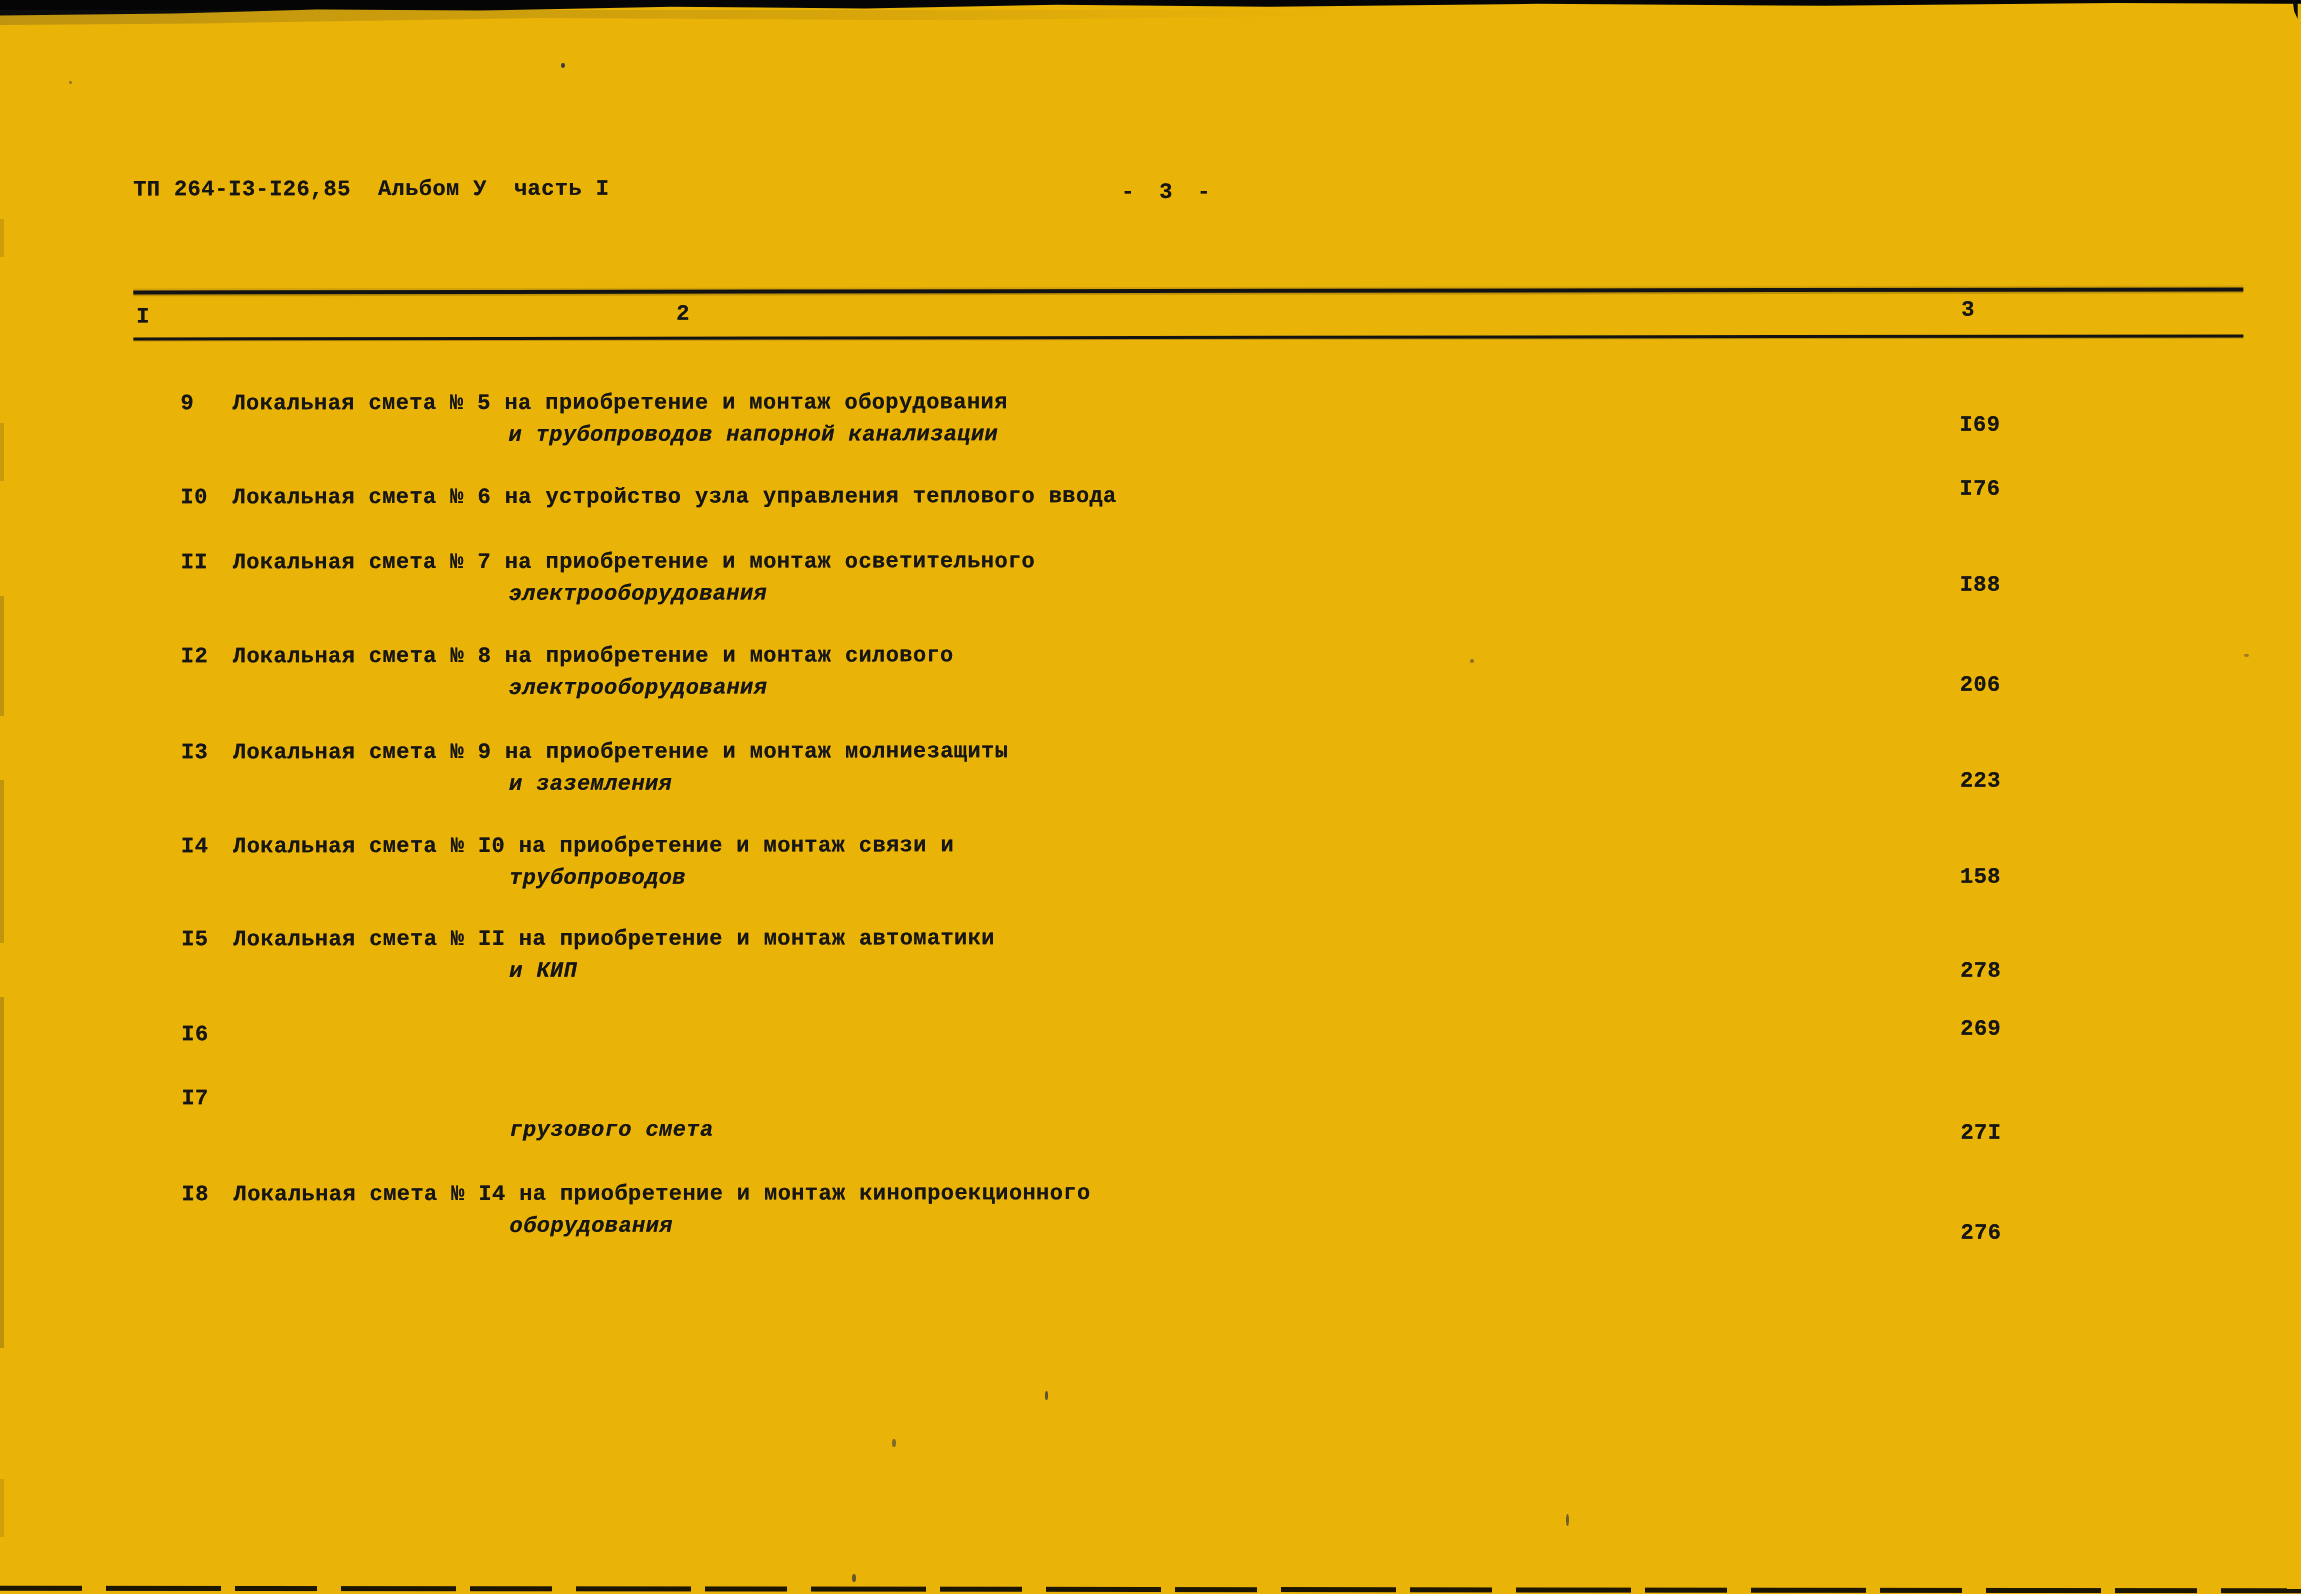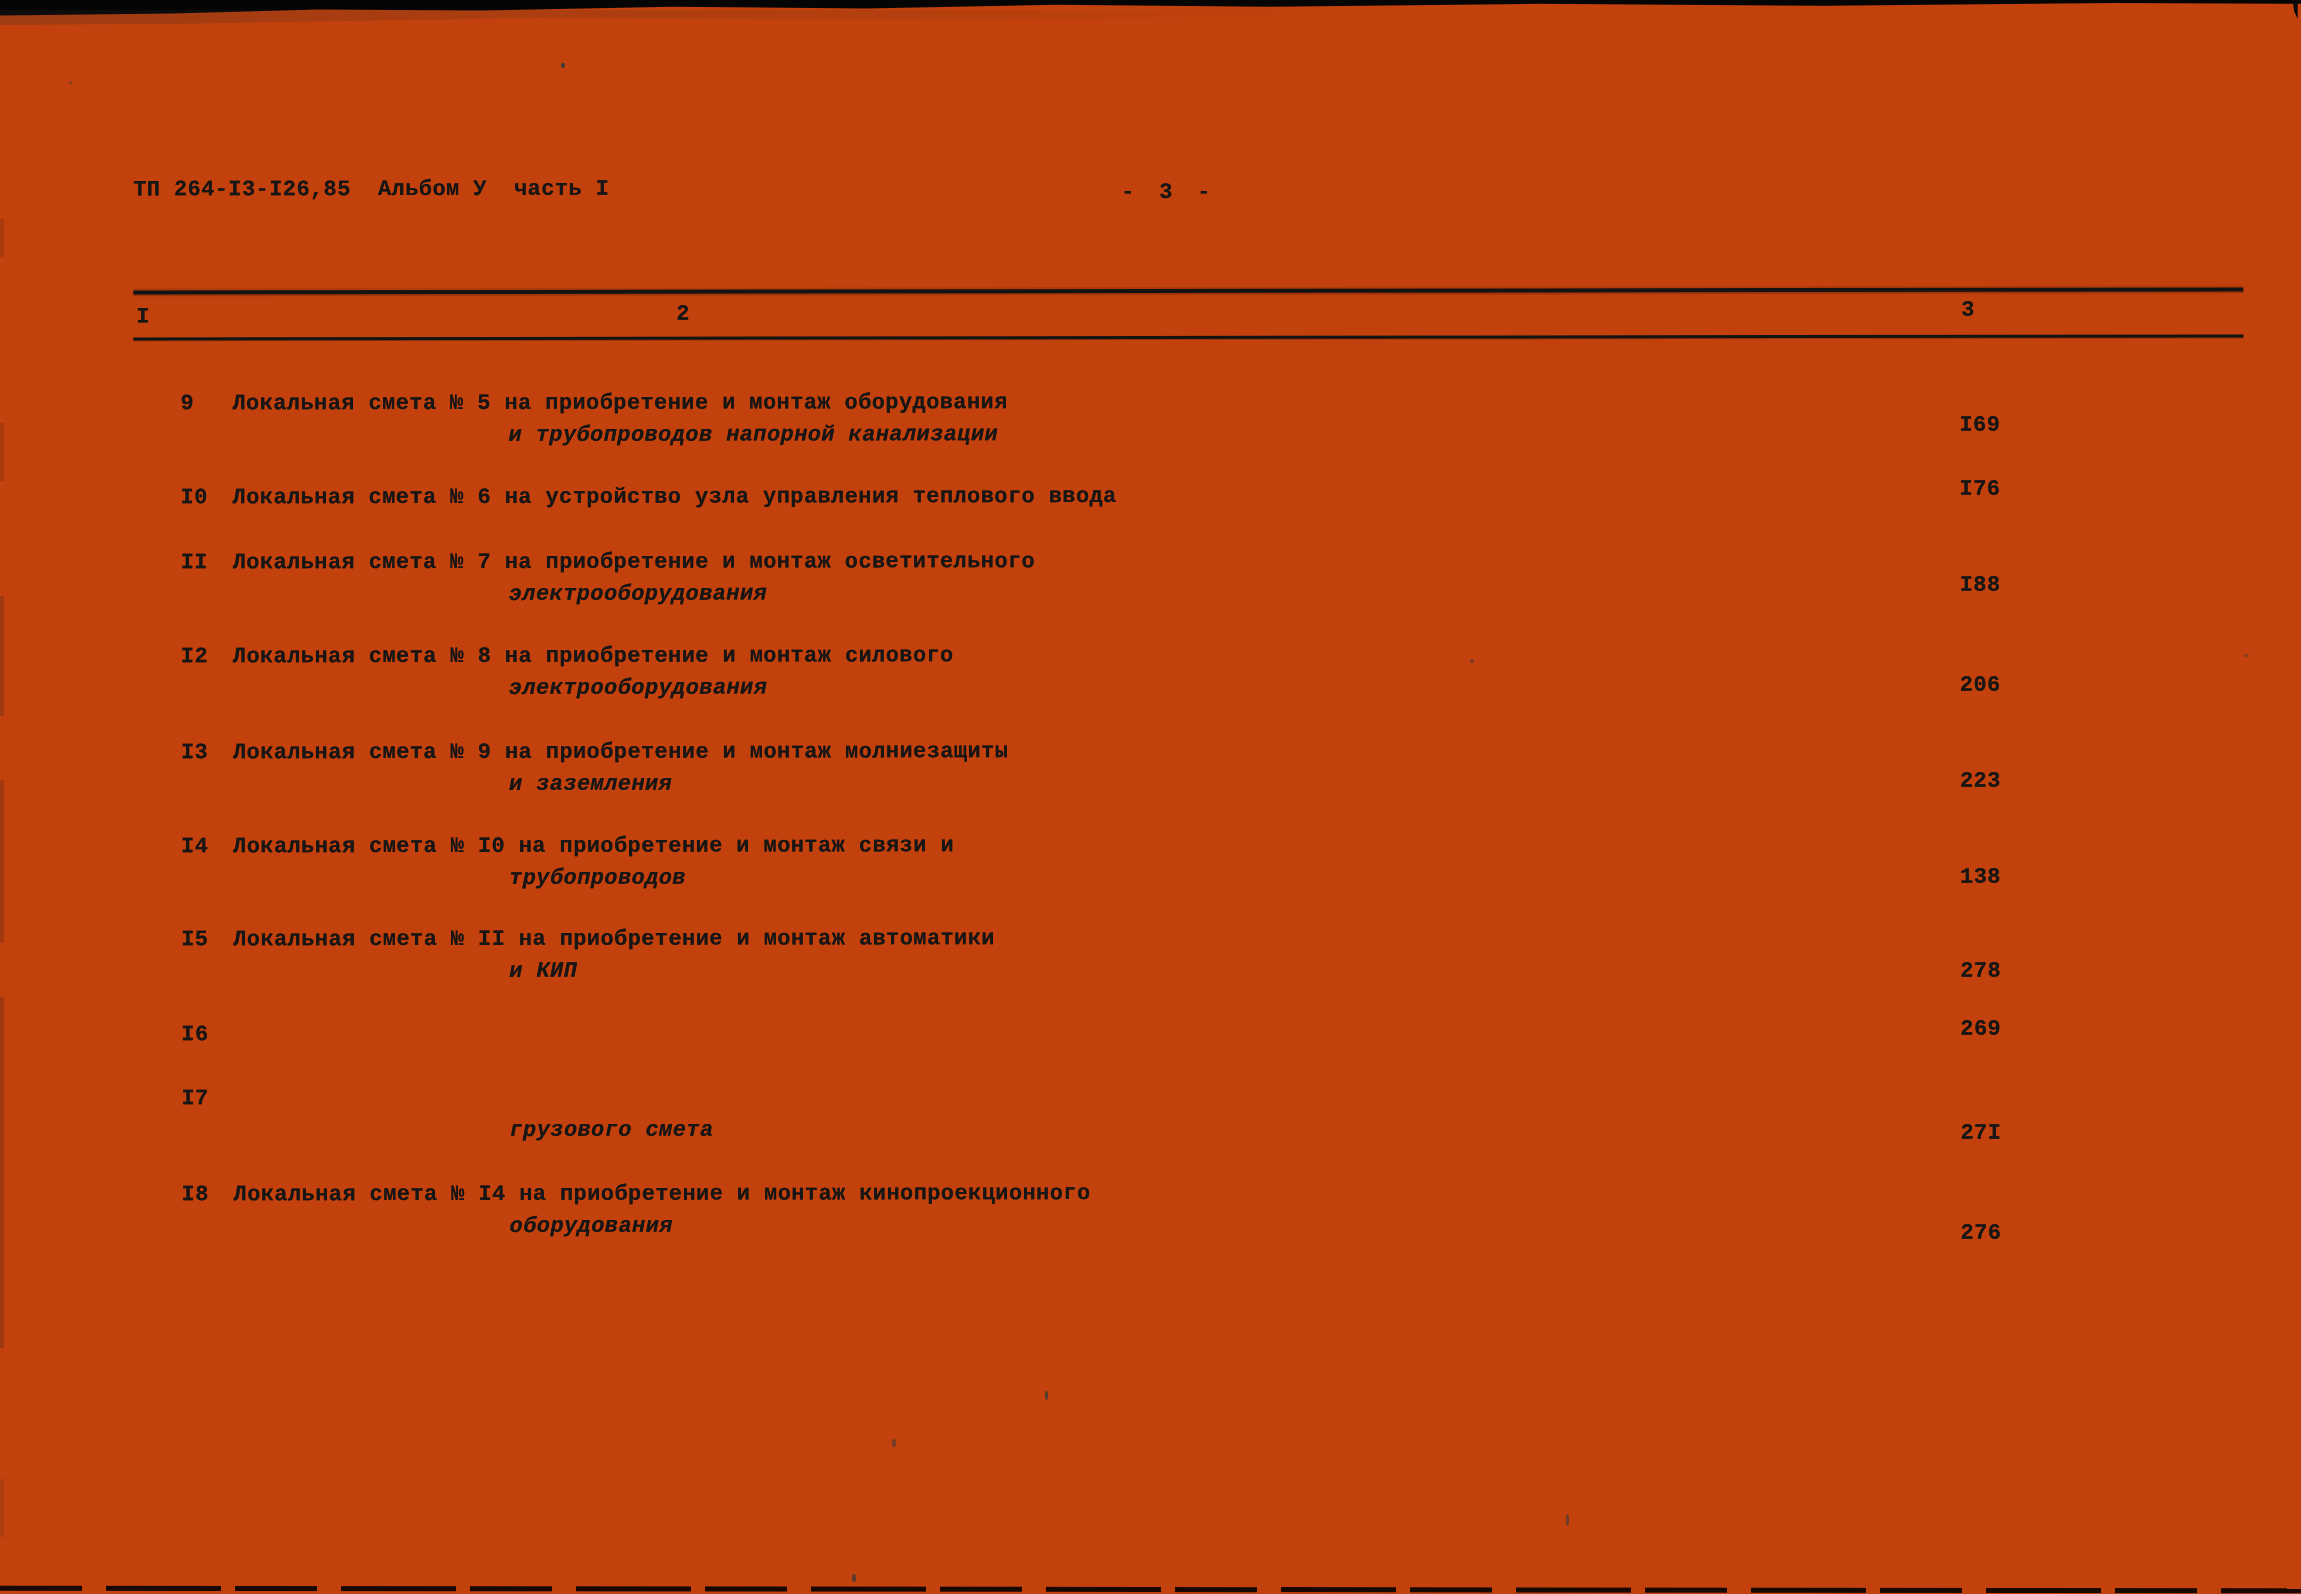--- a/index.html
+++ b/index.html
@@ -4,21 +4,21 @@
 <style>
   html, body {
     margin: 0;
     padding: 0;
     background: #ffffff;
   }
   #scan-page {
     position: relative;
     width: 2302px;
     height: 1595px;
-    background: #c2410c;
+    background: #eab308;
     overflow: hidden;
     font-family: "Liberation Mono", "DejaVu Sans Mono", monospace;
     color: #141414;
   }
   #content {
     position: absolute;
     left: 0; top: 0; width: 100%; height: 100%;
     transform: rotate(-0.08deg);
     transform-origin: 50% 50%;
   }
@@ -152,21 +152,21 @@
       <div class="tw num">I3</div>
       <div class="tw line1">Локальная смета № 9 на приобретение и монтаж молниезащиты</div>
       <div class="tw line2">и заземления</div>
       <div class="tw pg" style="top:31px">223</div>
     </div>
 
     <div class="row" style="top:832px">
       <div class="tw num">I4</div>
       <div class="tw line1">Локальная смета № I0 на приобретение и монтаж связи и</div>
       <div class="tw line2">трубопроводов</div>
-      <div class="tw pg" style="top:33px">138</div>
+      <div class="tw pg" style="top:33px">158</div>
     </div>
 
     <div class="row" style="top:925px">
       <div class="tw num">I5</div>
       <div class="tw line1">Локальная смета № II на приобретение и монтаж автоматики</div>
       <div class="tw line2">и КИП</div>
       <div class="tw pg" style="top:34px">278</div>
     </div>
 
     <div class="row" style="top:1020px">

